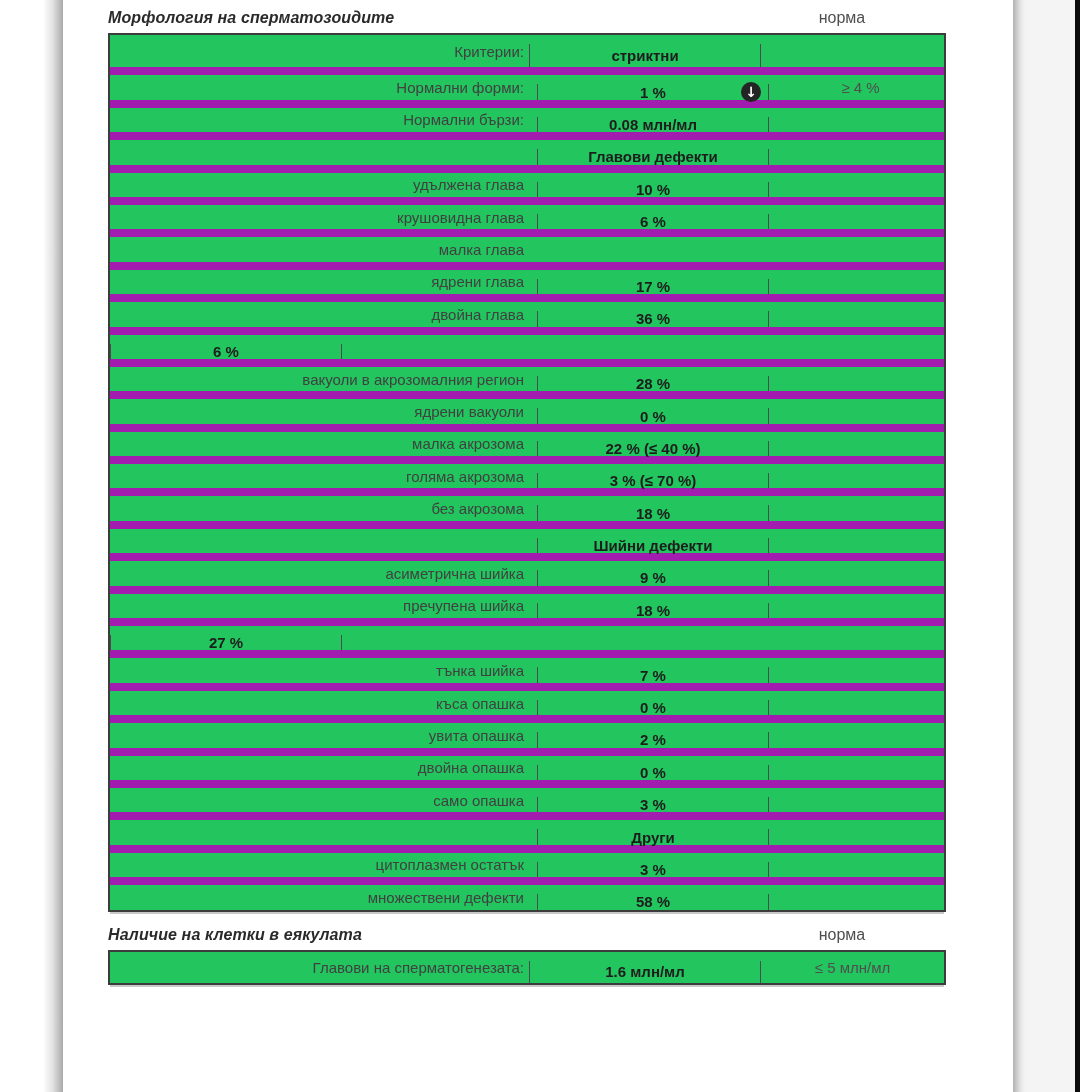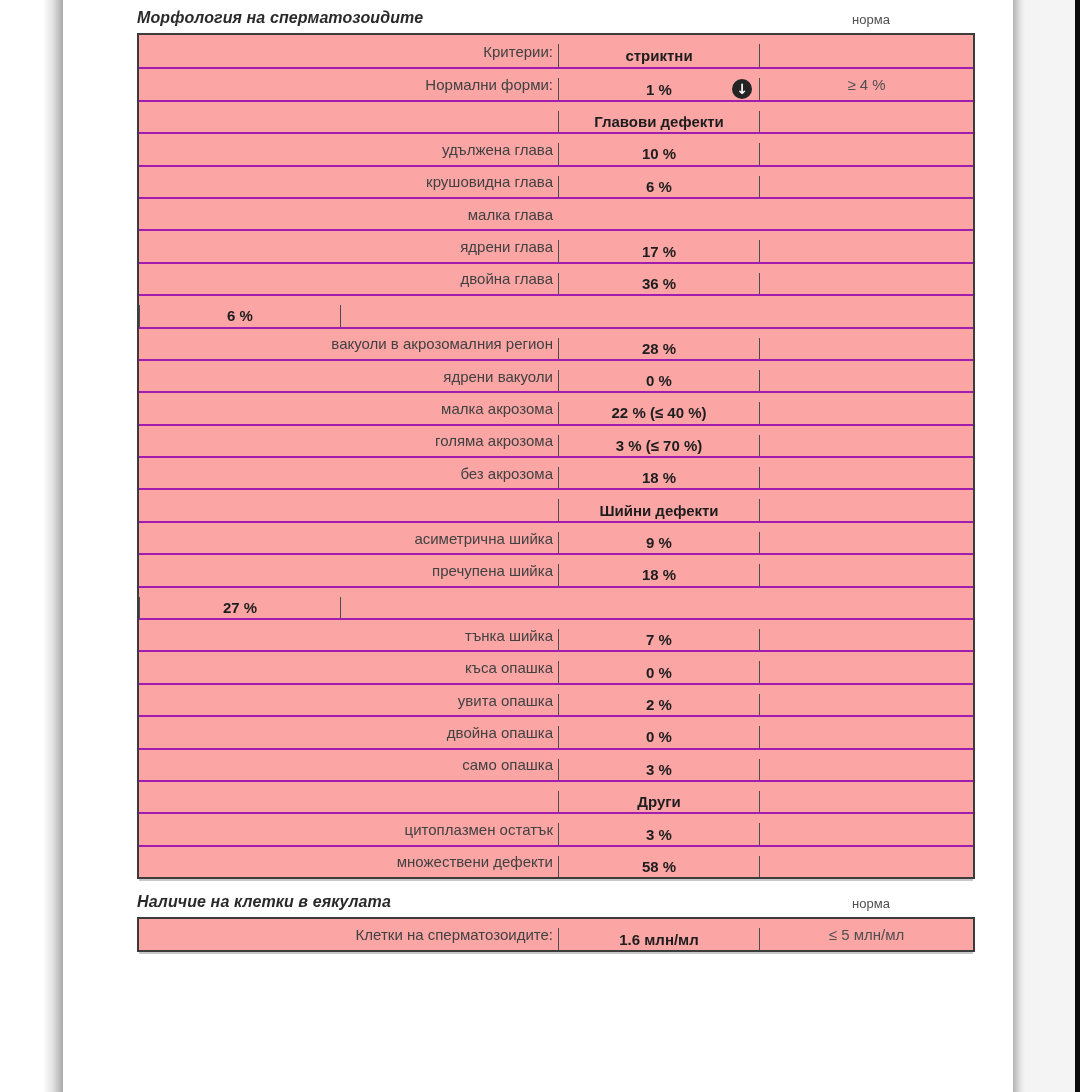--- a/index.html
+++ b/index.html
@@ -19,43 +19,43 @@
   }
   .offpage-right {
     position:absolute; left:1025px; top:0; width:50px; height:1092px;
     background:#f4f4f4;
   }
   .window-edge {
     position:absolute; left:1075px; top:0; width:5px; height:1092px;
     background:#0c0c0c;
   }
 
-  .content { position:absolute; left:137px; top:8px; width:838px; }
+  .content { position:absolute; left:108px; top:8px; width:838px; }
 
   .sec-header { display:flex; justify-content:space-between; align-items:flex-end; height:19px; }
   .sec-title { font-style:italic; font-weight:bold; font-size:16px; color:#2a2a2a; letter-spacing:0.1px; }
-  .norm-head { width:208px; text-align:center; font-size:13px; color:#4f4f4f; }
+  .norm-head { width:208px; text-align:center; font-size:16px; color:#4f4f4f; }
 
   .tbl {
     border:2px solid #3c3c3c;
     box-shadow:0 4px 0 -2px #c9c9c9;
-    background:#fca5a5;
+    background:#22c55e;
   }
   #tbl1 { margin-top:6px; }
   .hdr2 { margin-top:13px; }
   #tbl2 { margin-top:6px; }
 
   .row { display:flex; height:32.4px; box-sizing:border-box; align-items:stretch; }
-  .row + .row { border-top:2px solid #a21caf; }
+  .row + .row { border-top:8px solid #a21caf;gap:8px; }
   #tbl2 .row { height:31px; }
 
   .cell { display:flex; align-items:center; box-sizing:border-box; }
   .c1 { width:419px; justify-content:flex-end; text-align:right;
         padding-right:5px; color:#414141; font-size:15px; }
-  .c2 { width:202px; justify-content:center; font-weight:bold; color:#1d1d1d;
+  .c2 { width:232px; justify-content:center; font-weight:bold; color:#1d1d1d;
         font-size:15px; position:relative;
         border-left:1.5px solid #4c4c4c; border-right:1.5px solid #4c4c4c;margin-top:9px; }
   .c3 { flex:1; justify-content:center; color:#4f4f4f; font-size:15px; }
 
   .badge {
     position:absolute; right:7px; top:50%; transform:translateY(-50%);
     width:20px; height:20px; border-radius:50%;
     background:#242424; color:#ffffff;
     display:flex; align-items:center; justify-content:center;
     font-size:14px; font-weight:bold; line-height:1;
@@ -82,20 +82,25 @@
         <div class="cell c1">Критерии:</div>
         <div class="cell c2">стриктни</div>
         <div class="cell c3"></div>
       </div>
       <div class="row">
         <div class="cell c1">Нормални форми:</div>
         <div class="cell c2">1 %<span class="badge">↓</span></div>
         <div class="cell c3">≥ 4 %</div>
       </div>
       <div class="row">
+        <div class="cell c1">Нормални бързи:</div>
+        <div class="cell c2">0.08 млн/мл</div>
+        <div class="cell c3"></div>
+      </div>
+      <div class="row">
         <div class="cell c1"></div>
         <div class="cell c2">Главови дефекти</div>
         <div class="cell c3"></div>
       </div>
       <div class="row">
         <div class="cell c1">удължена глава</div>
         <div class="cell c2">10 %</div>
         <div class="cell c3"></div>
       </div>
       <div class="row">
@@ -207,19 +212,19 @@
       </div>
     </div>
 
   <div class="sec-header hdr2">
     <span class="sec-title">Наличие на клетки в еякулата</span>
     <span class="norm-head">норма</span>
   </div>
 
   <div class="tbl" id="tbl2">
       <div class="row">
-        <div class="cell c1">Клетки на сперматозоидите:</div>
+        <div class="cell c1">Главови на сперматогенезата:</div>
         <div class="cell c2">1.6 млн/мл</div>
         <div class="cell c3">≤ 5 млн/мл</div>
       </div>
     </div>
 
 </div>
 
 </body></html>

